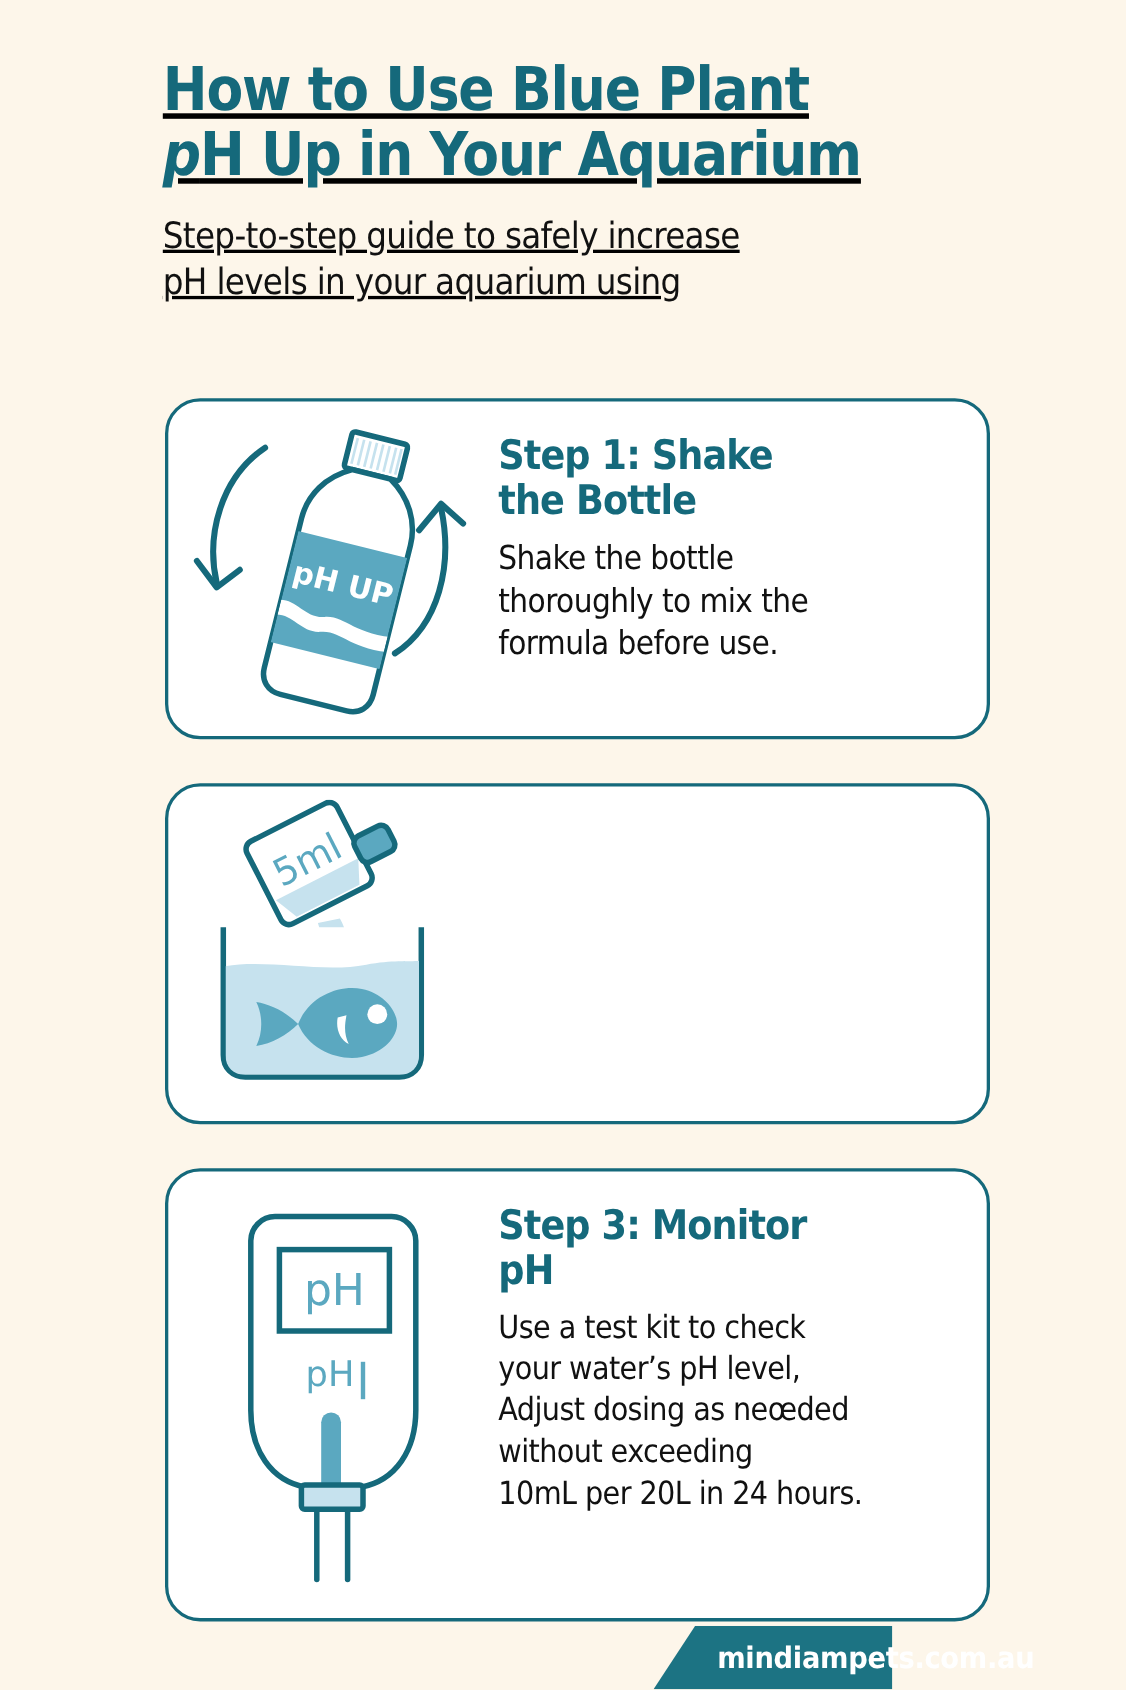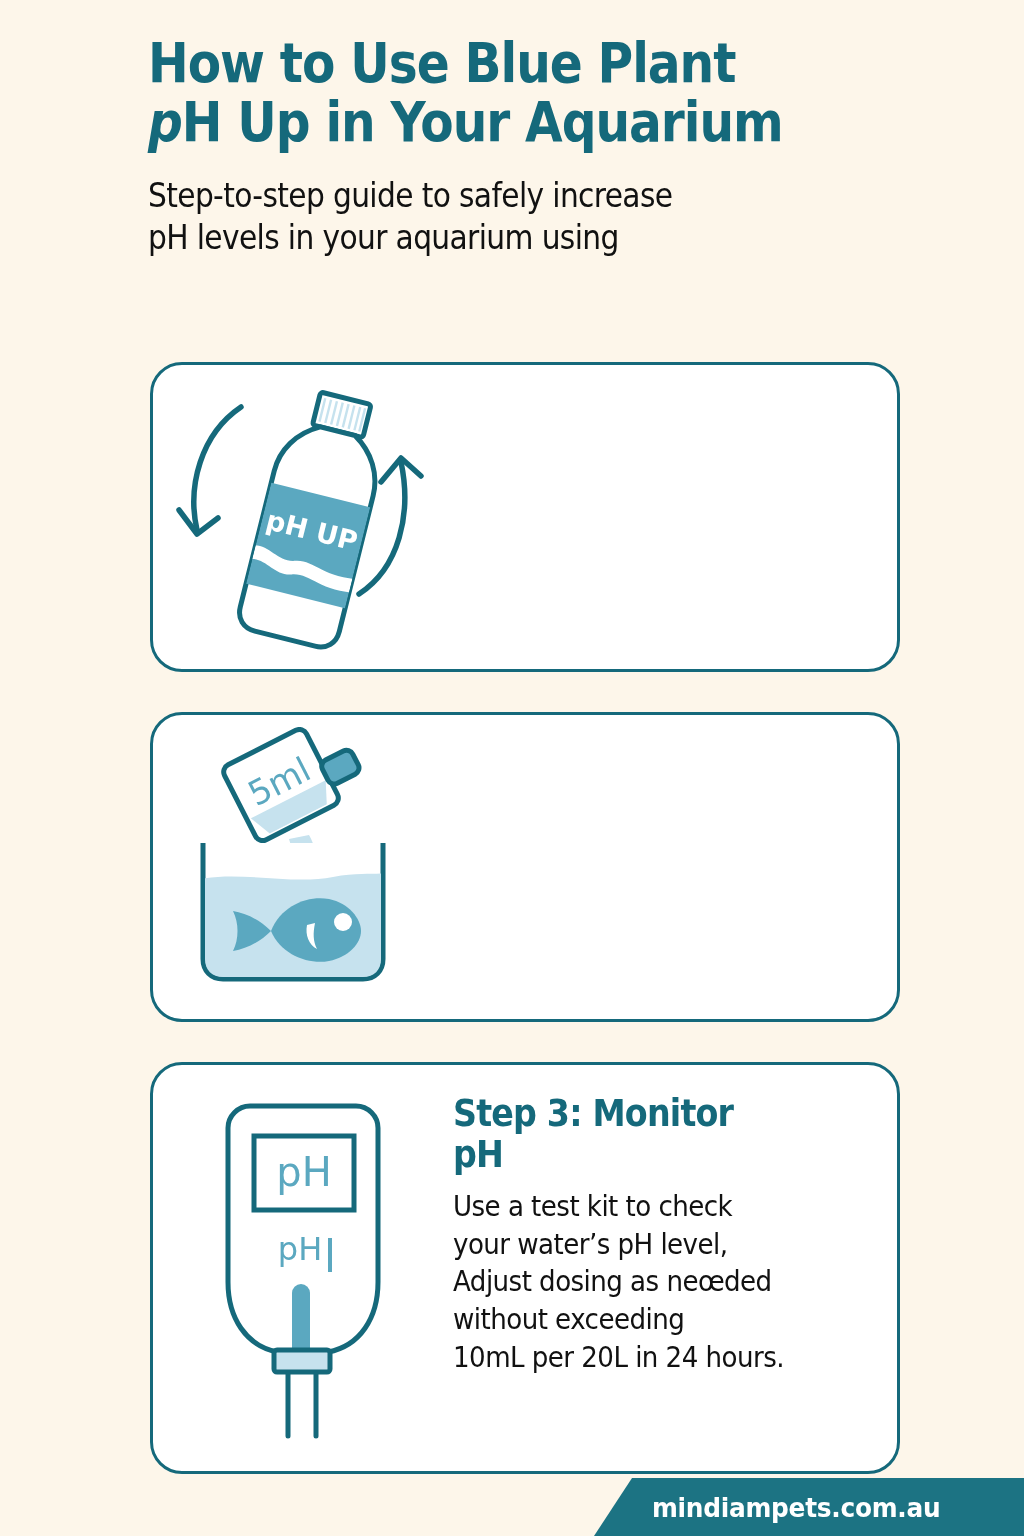--- a/index.html
+++ b/index.html
@@ -12,22 +12,23 @@
     background: #fdf6ea;
     font-family: "Liberation Sans", sans-serif;
     overflow: hidden;
     position: relative;
   }
 
   
   .header {
     position: absolute;
     left: 148px;
-    top: 34px;
+    top: 52px;
     width: 800px;
+    text-decoration: underline;
   }
   .title {
     color: #15697b;
     font-family: "DejaVu Sans", sans-serif;
     font-weight: bold;
     font-size: 55px;
     line-height: 1.08;
     letter-spacing: -1.2px;
     margin: 0;
     transform: scaleX(0.885);
@@ -100,21 +101,21 @@
     transform-origin: left top;
     white-space: pre-line;
   }
   #card-3 .step-body { font-size: 29px; line-height: 1.3; }
 
   
   .footer {
     position: absolute;
     left: 0;
     top: 1478px;
-    width: 1024px;
+    width: 811px;
     height: 58px;
   }
   .footer-shape {
     position: absolute;
     inset: 0;
     background: #1c7383;
     clip-path: polygon(632px 0, 1024px 0, 1024px 58px, 594px 58px);
   }
   .footer-text {
     position: absolute;
@@ -180,20 +181,27 @@
         </clipPath>
         <g clip-path="url(#bodyClip)">
           <rect x="95" y="112" width="115" height="104" fill="#5BA8C0"></rect>
           <path d="M95 178 C112 170 124 188 142 182 C160 176 172 192 212 184 L212 198
                    C172 206 160 190 142 196 C124 202 112 184 95 192 Z" fill="#FFFFFF"></path>
         </g>
         <text x="151" y="158" text-anchor="middle" font-family="DejaVu Sans, sans-serif" font-size="27" font-weight="bold" fill="#FFFFFF">pH UP</text>
       </g>
     </svg>
   </div>
+  <div class="copy">
+    <h2 class="step-head">Step 1: Shake
+the Bottle</h2>
+    <p class="step-body">Shake the bottle
+thoroughly to mix the
+formula before use.</p>
+  </div>
 </div>
 
 <div class="card" id="card-2">
   <div class="art">
     <svg width="280" height="280" viewBox="0 0 280 280">
 
       <path d="M146 108 C158 128 150 150 148 186 L128 186 C130 148 132 130 126 112 Z" fill="#C6E2EE"></path>
 
       <path d="M40 116 L40 232 C40 244 48 252 60 252 L200 252 C212 252 220 244 220 232 L220 116" fill="#FFFFFF" stroke="#15697B" stroke-width="5" stroke-linejoin="round"></path>
       <clipPath id="tankClip">

